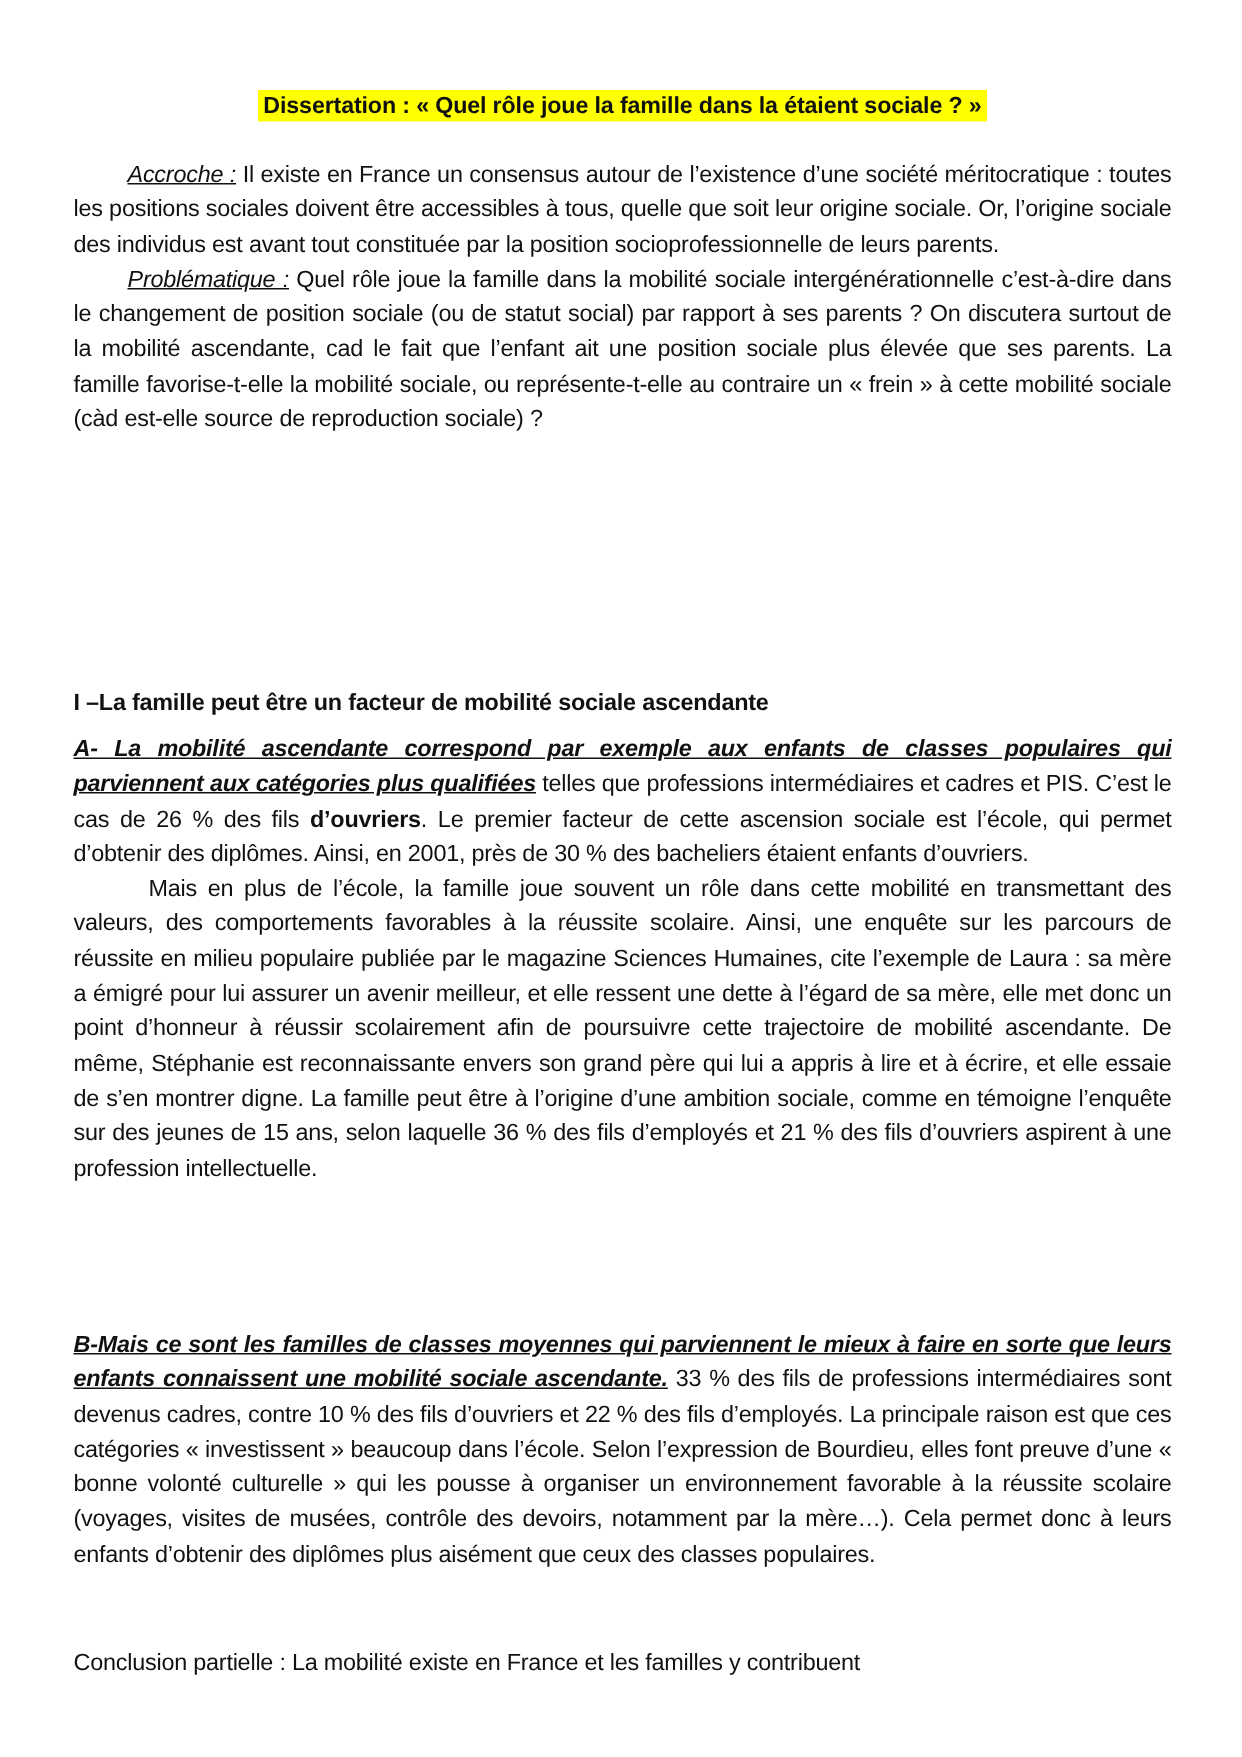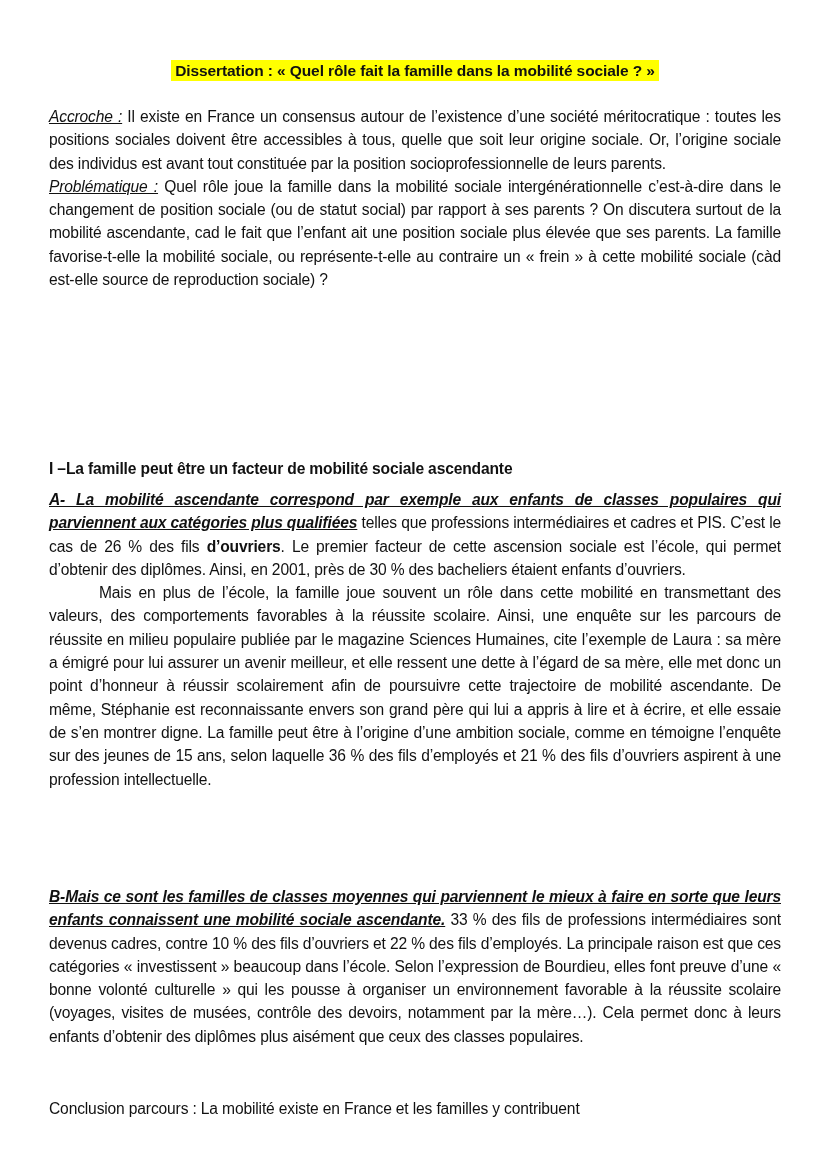--- a/index.html
+++ b/index.html
@@ -2,34 +2,34 @@
 <html><head>
 <meta charset="utf-8">
 <style>
   html, body { margin: 0; padding: 0; background: #ffffff; }
   body { width: 828px; height: 1171px; position: relative; overflow: hidden;
     font-family: "Liberation Sans", "DejaVu Sans", sans-serif; color: #111; }
   .page { position: absolute; left: 49px; top: 0; width: 732px; }
   .title-wrap { position: absolute; top: 62px; left: 0; width: 732px; text-align: center; }
   .title { background: #ffff00; font-weight: bold; font-size: 15.5px; padding: 2px 4px; letter-spacing: -0.1px; }
   .p { font-size: 15.6px; line-height: 23.3px; text-align: justify; margin: 0; letter-spacing: -0.15px; }
-  .label { font-style: italic; text-decoration: underline; }
+  .label { font-style: italic; text-decoration: underline; margin-left: 36px; }
   .block { position: absolute; left: 0; width: 732px; }
   .h1 { font-weight: bold; font-size: 15.6px; }
   .sub { font-weight: bold; font-style: italic; text-decoration: underline; }
   .indent { text-indent: 50px; }
   b { font-weight: bold; }
 </style>
 </head>
 <body>
 
 <div class="page">
 
   <div class="title-wrap">
-    <span class="title">Dissertation : « Quel rôle fait la famille dans la mobilité sociale ? »</span>
+    <span class="title">Dissertation : « Quel rôle joue la famille dans la étaient sociale ? »</span>
   </div>
 
   <div class="block" style="top:105px;">
     <p class="p"><span class="label">Accroche :</span><span> Il existe en France un consensus autour de l’existence d’une société méritocratique : toutes les positions sociales doivent être accessibles à tous, quelle que soit leur origine sociale. Or, l’origine sociale des individus est avant tout constituée par la position socioprofessionnelle de leurs parents.</span></p>
     <p class="p"><span class="label">Problématique :</span><span> Quel rôle joue la famille dans la mobilité sociale intergénérationnelle c’est-à-dire dans le changement de position sociale (ou de statut social) par rapport à ses parents ? On discutera surtout de la mobilité ascendante, cad le fait que l’enfant ait une position sociale plus élevée que ses parents. La famille favorise-t-elle la mobilité sociale, ou représente-t-elle au contraire un « frein » à cette mobilité sociale (càd est-elle source de reproduction sociale) ?</span></p>
   </div>
 
   <div class="block" style="top:457px;">
     <p class="p h1">I –La famille peut être un facteur de mobilité sociale ascendante</p>
   </div>
@@ -37,16 +37,16 @@
   <div class="block" style="top:488px;">
     <p class="p"><span class="sub">A- La mobilité ascendante correspond par exemple aux enfants de classes populaires qui parviennent aux catégories plus qualifiées</span><span> telles que professions intermédiaires et cadres et PIS. C’est le cas de 26 % des fils </span><b>d’ouvriers</b><span>. Le premier facteur de cette ascension sociale est l’école, qui permet d’obtenir des diplômes. Ainsi, en 2001, près de 30 % des bacheliers étaient enfants d’ouvriers.</span></p>
     <p class="p indent">Mais en plus de l’école, la famille joue souvent un rôle dans cette mobilité en transmettant des valeurs, des comportements favorables à la réussite scolaire. Ainsi, une enquête sur les parcours de réussite en milieu populaire publiée par le magazine Sciences Humaines, cite l’exemple de Laura : sa mère a émigré  pour lui assurer un avenir meilleur, et elle ressent une dette à l’égard de sa mère, elle met donc un point d’honneur à réussir scolairement afin de poursuivre cette trajectoire de mobilité ascendante. De même, Stéphanie est reconnaissante envers son grand père qui lui a appris à lire et à écrire, et elle essaie de s’en montrer digne. La famille peut être à l’origine d’une ambition sociale, comme en témoigne l’enquête sur des jeunes de 15 ans, selon laquelle 36 % des fils d’employés et 21 % des fils d’ouvriers aspirent à une profession intellectuelle.</p>
   </div>
 
   <div class="block" style="top:885px;">
     <p class="p"><span class="sub">B-Mais ce sont les familles de classes moyennes qui parviennent le mieux à faire en sorte que leurs enfants connaissent une mobilité sociale ascendante.</span><span> 33 % des fils de professions intermédiaires sont devenus cadres, contre 10 % des fils d’ouvriers et 22 % des fils d’employés. La principale raison est que ces catégories « investissent » beaucoup dans l’école. Selon l’expression de Bourdieu, elles font preuve d’une « bonne volonté culturelle » qui les pousse à organiser un environnement favorable à la réussite scolaire (voyages, visites de musées, contrôle des devoirs, notamment par la mère…). Cela permet donc à leurs enfants d’obtenir des diplômes plus aisément que ceux des classes populaires.</span></p>
   </div>
 
   <div class="block" style="top:1097px;">
-    <p class="p">Conclusion parcours : La mobilité existe en France et les familles y contribuent</p>
+    <p class="p">Conclusion partielle : La mobilité existe en France et les familles y contribuent</p>
   </div>
 
 </div>
 
 </body></html>

